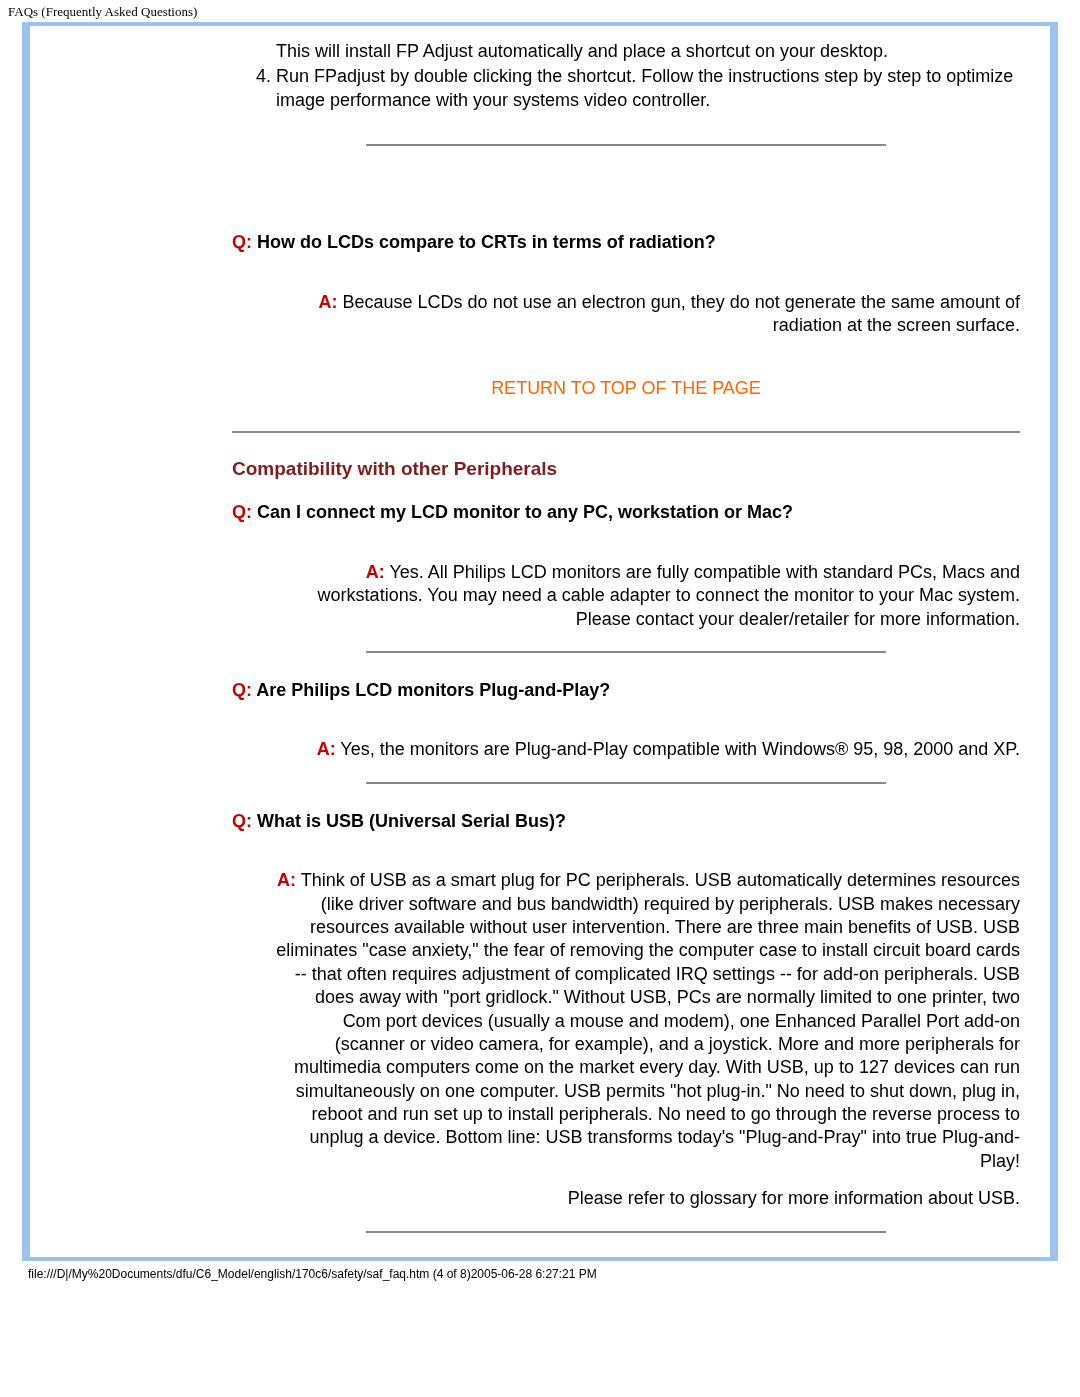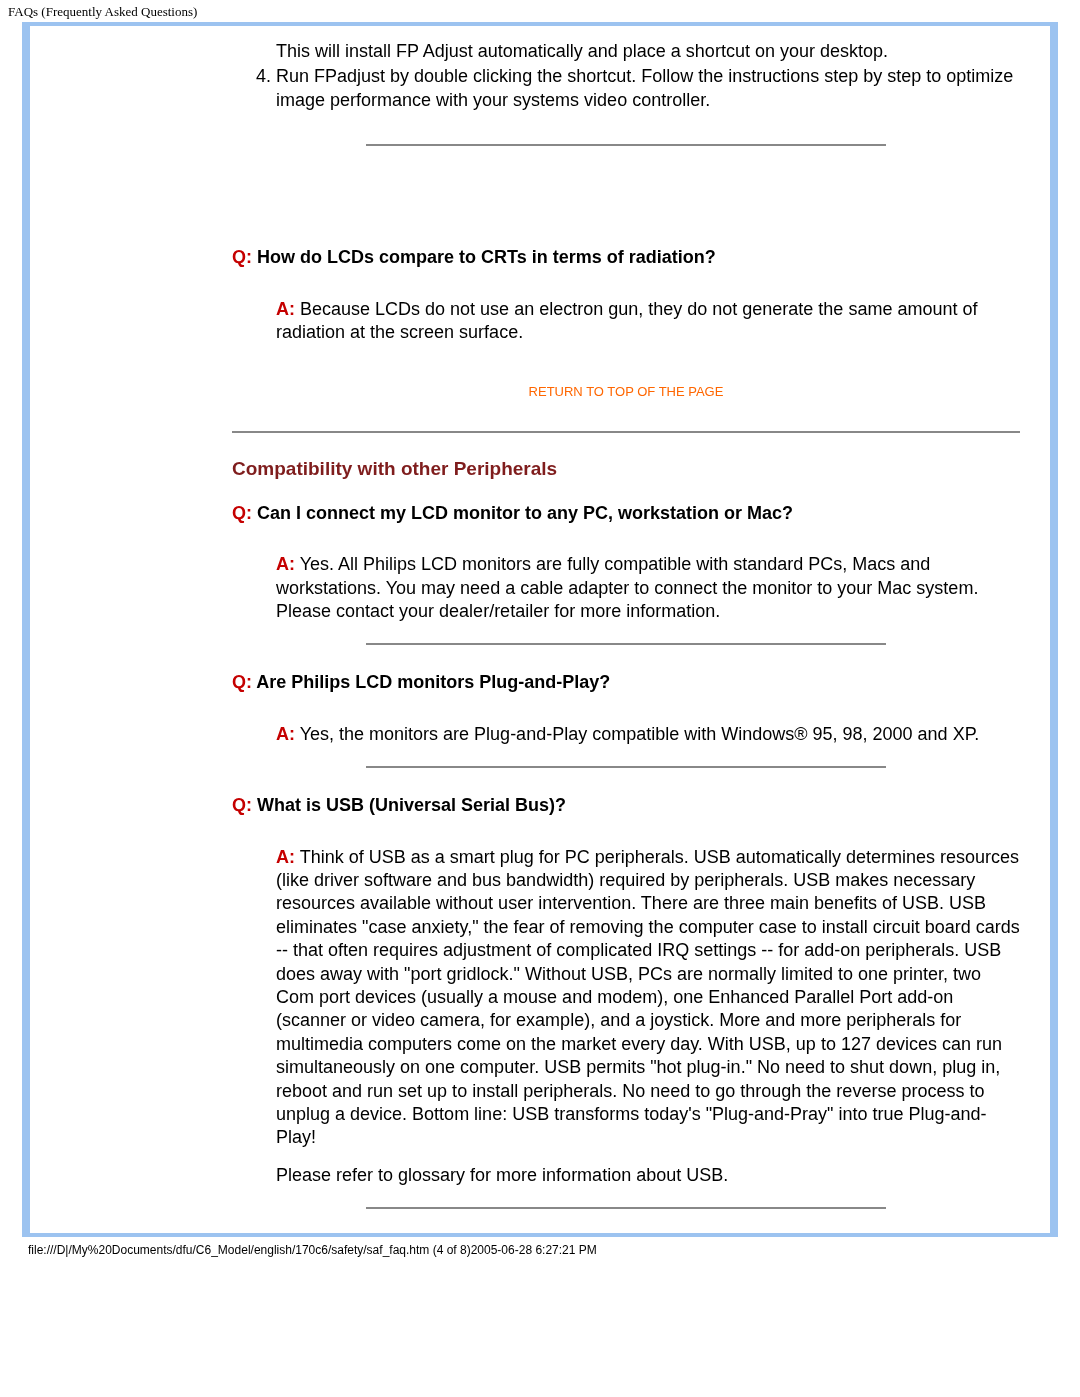--- a/index.html
+++ b/index.html
@@ -49,43 +49,44 @@
     font-weight: bold;
   }
   .q-text {
     font-weight: bold;
   }
   .a-prefix {
     color: #c50000;
     font-weight: bold;
   }
   .answer-block {
-    margin: 28px 0 20px 44px;
+    margin: 36px 0 20px 44px;
+    text-align: right;
   }
   .section-heading {
     color: #7f1d1d;
     font-weight: bold;
     font-size: 19px;
     margin: 24px 0 20px 0;
   }
   .return-top {
     text-align: center;
-    font-size: 13px;
+    font-size: 18px;
     margin: 40px 0 30px 0;
   }
   .return-top a {
     color: #ff6600;
     text-decoration: none;
   }
   .footer-path {
     font-size: 12px;
     padding: 6px 0 6px 28px;
   }
   .question-row-tight {
-    margin-top: 36px;
+    margin-top: 21px;
   }
   .para {
     margin-top: 14px;
   }
   .spacer-lg { height: 32px; }
 </style>
 </head>
 <body>
 
 <div class="header-title">FAQs (Frequently Asked Questions)</div>

